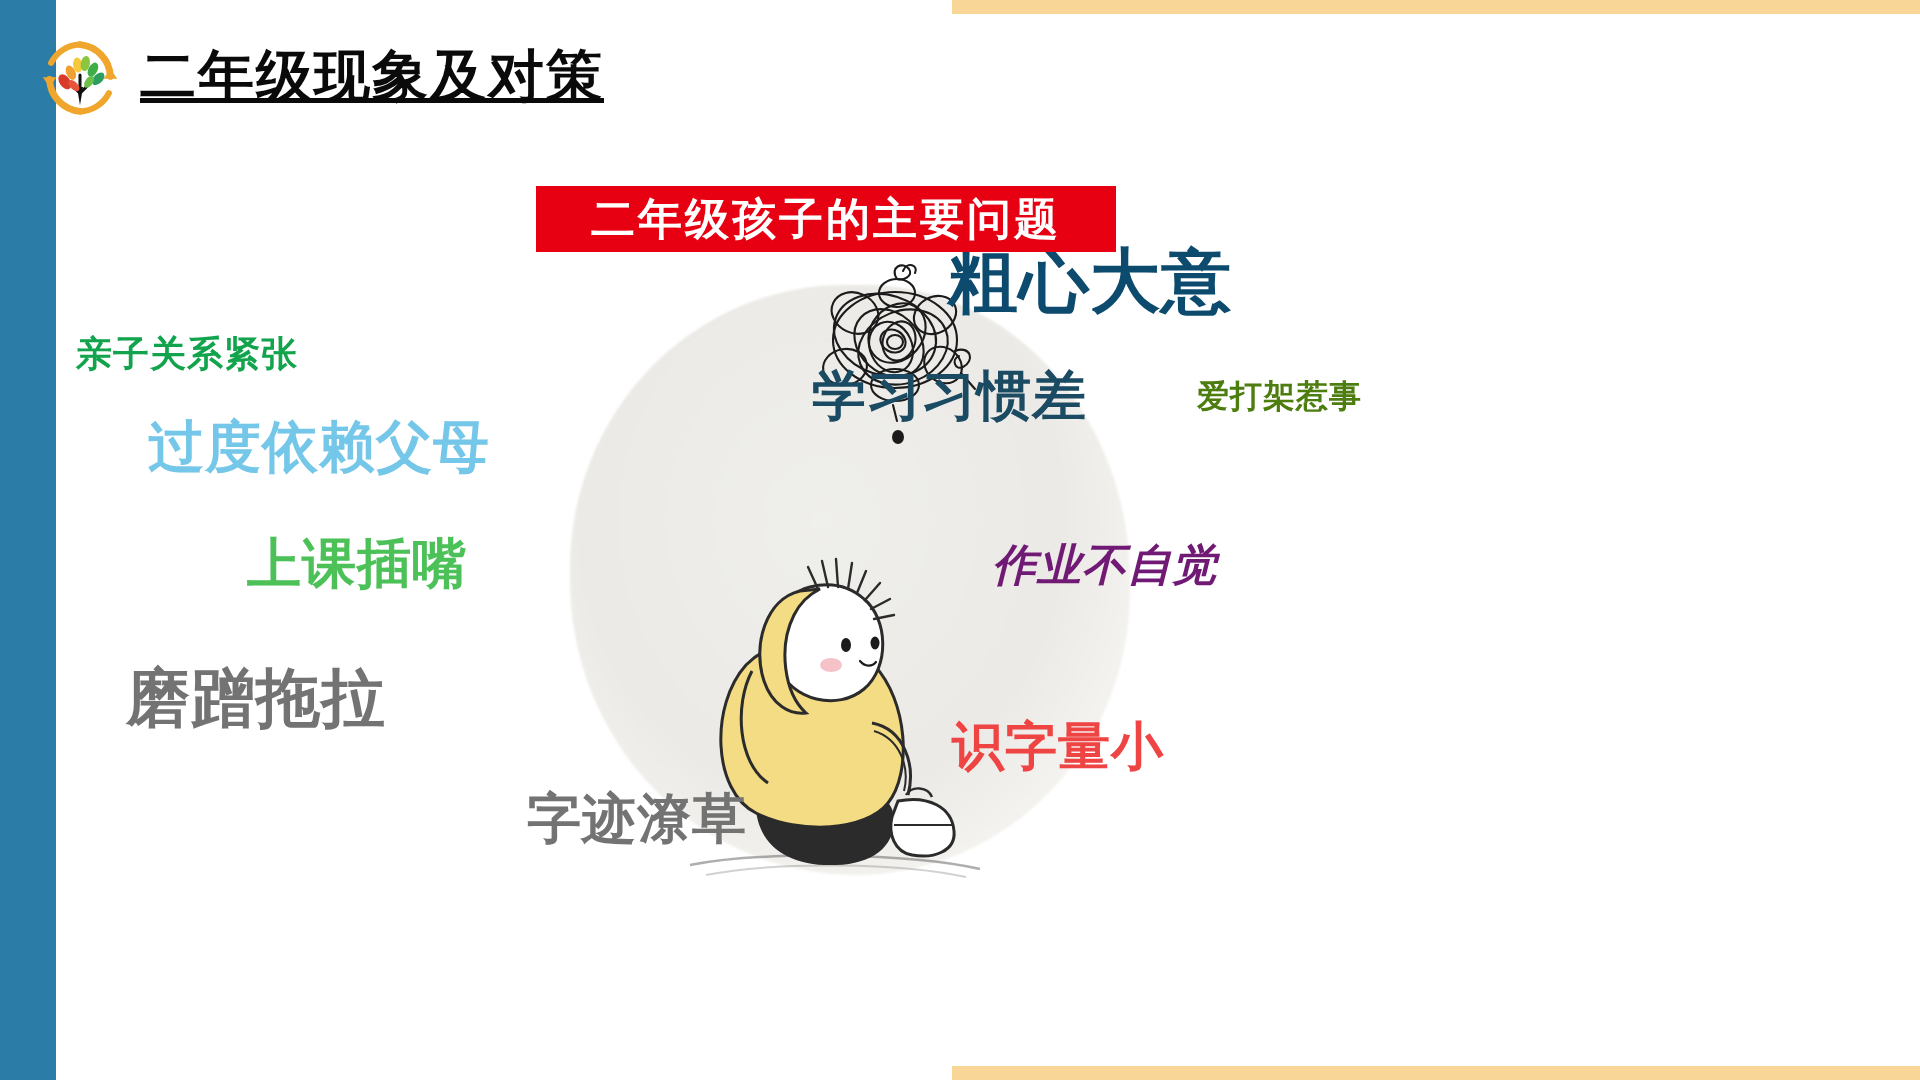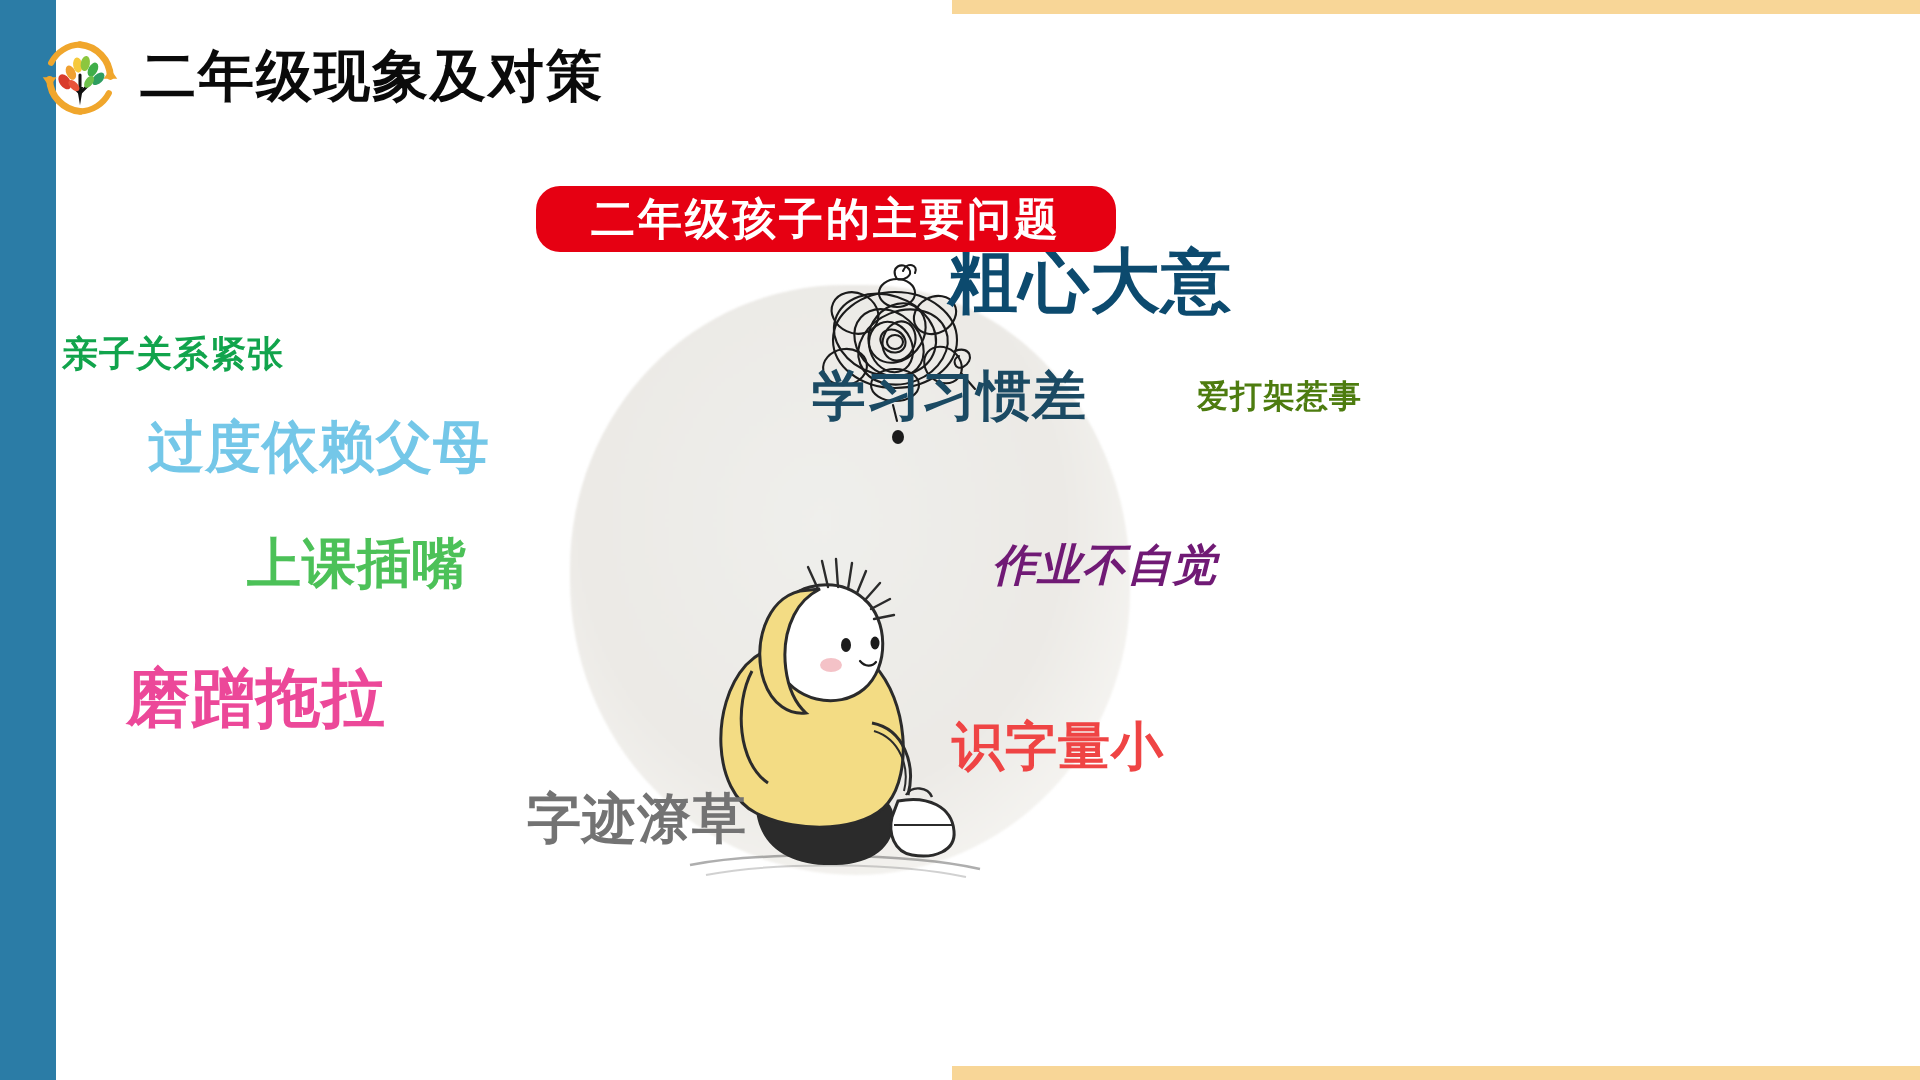--- a/index.html
+++ b/index.html
@@ -12,24 +12,24 @@
 
   
   .bar-left{position:absolute;left:0;top:0;width:56px;height:1080px;background:#2b7ca6;}
   .panel-right{position:absolute;left:952px;top:0;width:968px;height:1080px;background:#f8d697;}
   .white-card{position:absolute;left:56px;top:14px;width:1884px;height:1052px;background:#ffffff;}
 
   
   .header{position:absolute;left:0;top:0;width:1920px;height:140px;}
   .logo{position:absolute;left:42px;top:40px;width:76px;height:76px;}
   .page-title{position:absolute;left:140px;top:36px;font-size:56px;font-weight:bold;color:#0a0a0a;
-              letter-spacing:2px;line-height:80px;white-space:nowrap;}
+              letter-spacing:2px;line-height:80px;white-space:nowrap;text-decoration:underline;}
 
   
-  .banner{position:absolute;left:536px;top:186px;width:580px;height:66px;background:#e60012;border-radius:24px;}
+  .banner{position:absolute;left:536px;top:186px;width:580px;height:66px;background:#e60012;}
   .banner-text{position:absolute;left:0;top:0;width:580px;height:66px;line-height:66px;
                text-align:center;color:#ffffff;font-size:44px;font-weight:bold;letter-spacing:3px;
                white-space:nowrap;}
 
   
   .illus{position:absolute;left:540px;top:245px;width:620px;height:700px;}
   .paper-blob{position:absolute;left:30px;top:40px;width:560px;height:590px;
               border-radius:50% 48% 50% 52%/49% 51% 49% 51%;
               background:radial-gradient(ellipse at 45% 40%, #efefec 0%, #eceae6 55%, #f6f5f2 80%, rgba(255,255,255,0) 100%);
               filter:blur(1px);}
@@ -141,27 +141,27 @@
       <path d="M212 228 C244 234 256 270 248 300" fill="none" stroke="#2b2b2b" stroke-width="3"></path>
       <path d="M214 236 C240 244 250 272 244 296" fill="none" stroke="#2b2b2b" stroke-width="2"></path>
 
       <path d="M238 306 C268 300 292 312 294 336 C296 356 274 364 252 360 C234 357 228 338 232 322Z" fill="#ffffff" stroke="#2b2b2b" stroke-width="3"></path>
       <path d="M234 330 L292 330" stroke="#2b2b2b" stroke-width="2"></path>
       <path d="M246 300 C252 290 268 292 272 302" fill="none" stroke="#2b2b2b" stroke-width="2.4"></path>
     </svg>
   </div>
 
   <div class="w" style="left:948px;top:235px;font-size:70px;color:#0c4a6e;">粗心大意</div>
-  <div class="w" style="left:62px;top:330px;font-size:36px;color:#11a44c;">亲子关系紧张</div>
+  <div class="w" style="left:76px;top:330px;font-size:36px;color:#11a44c;">亲子关系紧张</div>
   <div class="w" style="left:812px;top:360px;font-size:54px;color:#1b4a63;">学习习惯差</div>
   <div class="w" style="left:1197px;top:375px;font-size:32px;color:#4d7c0f;">爱打架惹事</div>
   <div class="w" style="left:148px;top:410px;font-size:56px;color:#74c7e8;">过度依赖父母</div>
   <div class="w" style="left:247px;top:528px;font-size:54px;color:#4cc158;">上课插嘴</div>
   <div class="w" style="left:992px;top:536px;font-size:44px;color:#701a75;font-style:italic;">作业不自觉</div>
-  <div class="w" style="left:126px;top:655px;font-size:64px;color:#ec4899;">磨蹭拖拉</div>
+  <div class="w" style="left:126px;top:655px;font-size:64px;color:#737373;">磨蹭拖拉</div>
   <div class="w" style="left:952px;top:712px;font-size:52px;color:#ef4444;">识字量小</div>
   <div class="w" style="left:527px;top:783px;font-size:54px;color:#737373;">字迹潦草</div>
 
   <div class="banner">
     <div class="banner-text">二年级孩子的主要问题</div>
   </div>
 
 </div>
 
 </body></html>

